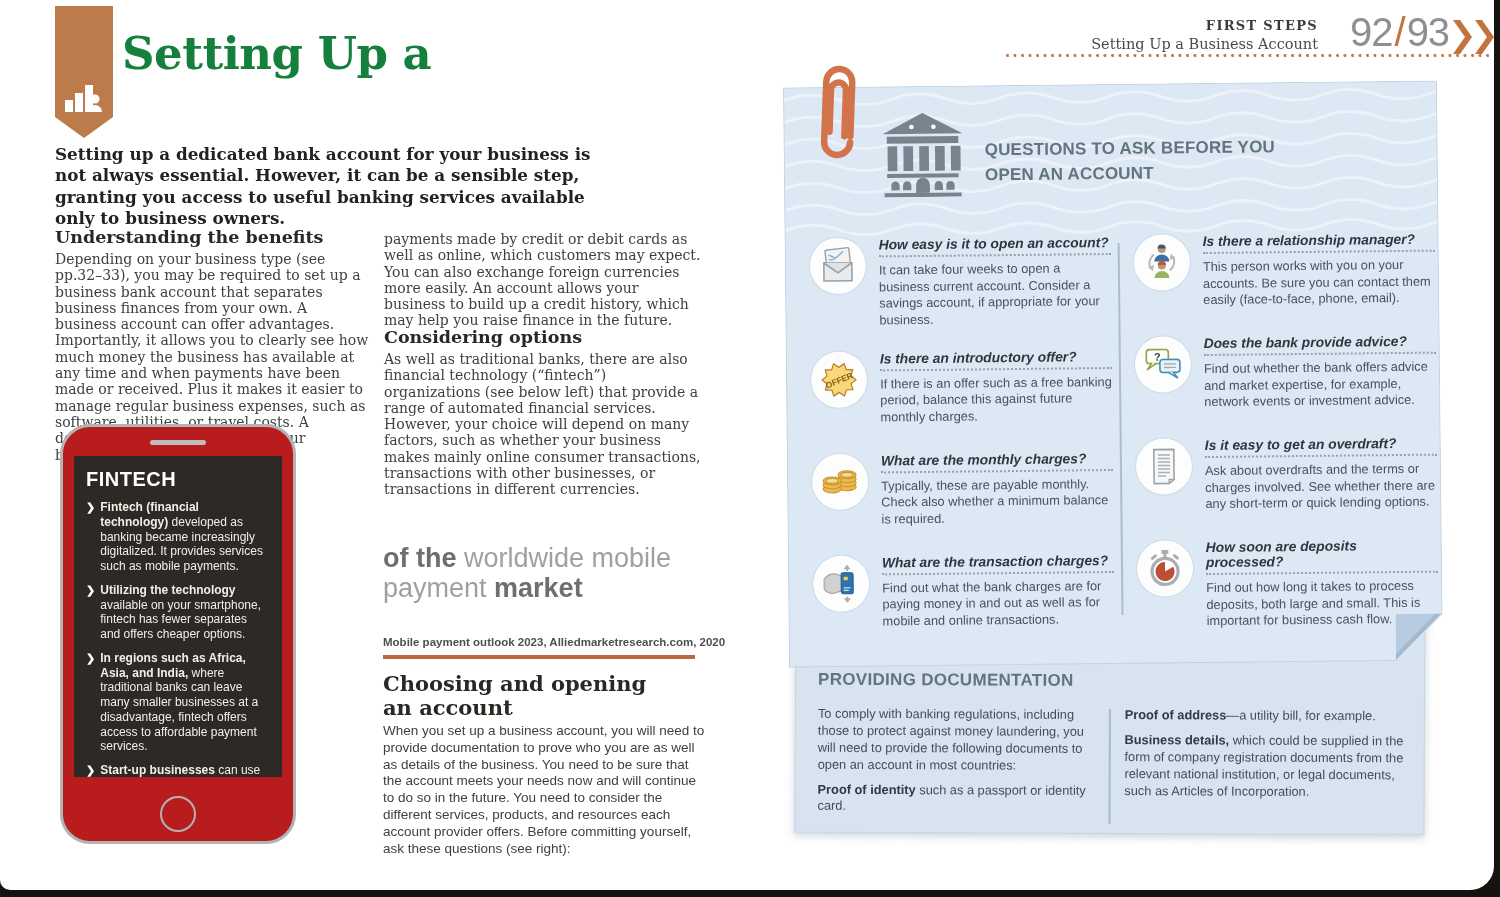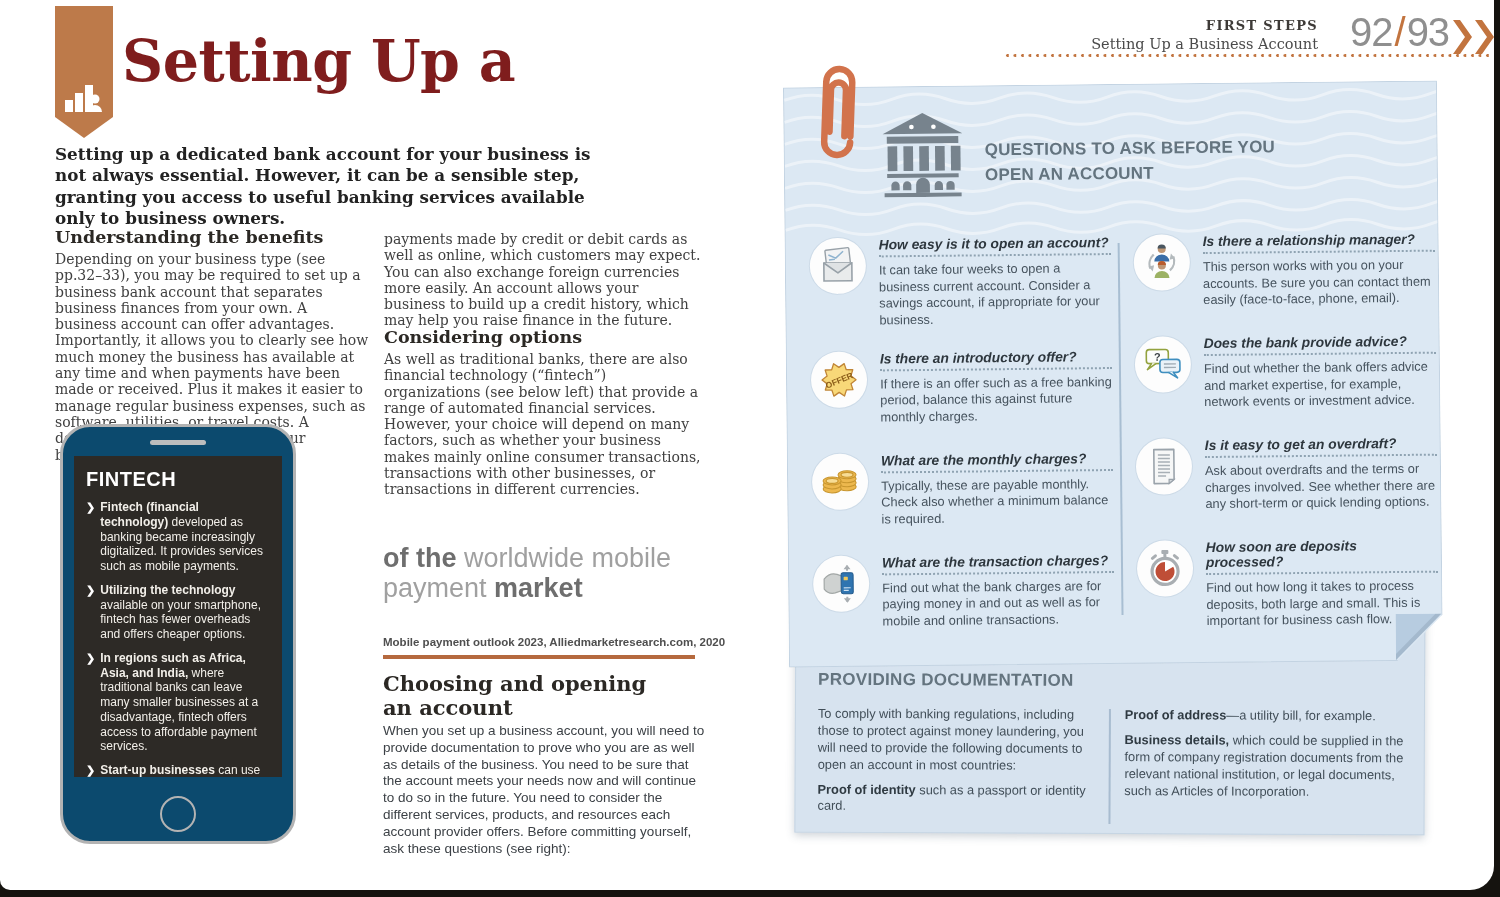--- a/index.html
+++ b/index.html
@@ -18,35 +18,35 @@
   .hdr-chevrons{position:absolute;left:1452px;top:20px;width:42px;height:34px;display:flex;gap:2px;}
   .dotted-rule{position:absolute;left:1005px;right:4px;top:53px;height:5px;
       background-image:radial-gradient(circle at 2.5px 2.5px,#c2743f 1.3px,transparent 1.6px);
       background-size:7.5px 5px;background-repeat:repeat-x;}
 
   
   .banner{position:absolute;left:55px;top:6px;width:58px;height:132px;background:#bd7a4a;
       clip-path:polygon(0 0,100% 0,100% 84%,50% 100%,0 84%);}
   .banner svg{position:absolute;left:7px;top:68px;width:44px;height:44px;}
   .page-title{position:absolute;left:122px;top:30px;font-family:"DejaVu Serif",serif;font-weight:bold;
-      font-size:57px;line-height:1.08;color:#7f1d1d;letter-spacing:-0.5px;}
+      font-size:45px;line-height:1.08;color:#15803d;letter-spacing:-0.5px;}
   .intro{position:absolute;left:55px;top:144px;width:560px;font-family:"DejaVu Serif",serif;
       font-weight:600;font-size:16.8px;line-height:1.27;color:#222;}
 
   
   .col-h{font-family:"DejaVu Serif",serif;font-weight:bold;font-size:17.5px;color:#2b2824;}
   .body-serif{font-family:"DejaVu Serif",serif;font-size:14px;line-height:16.3px;color:#404040;}
   .left-h{position:absolute;left:55px;top:227px;}
   .left-body{position:absolute;left:55px;top:251px;width:316px;}
   .mid-cont{position:absolute;left:384px;top:231px;width:318px;}
   .mid-h{position:absolute;left:384px;top:327px;}
   .mid-body{position:absolute;left:384px;top:351px;width:318px;}
 
   
-  .phone{position:absolute;left:60px;top:424px;width:236px;height:420px;background:#0c4a6e;
+  .phone{position:absolute;left:60px;top:424px;width:236px;height:420px;background:#b91c1c;
       border:3px solid #b3b3b3;border-radius:30px;box-sizing:border-box;}
   .speaker{position:absolute;left:50%;top:13px;transform:translateX(-50%);width:56px;height:5px;
       background:#bdbdbd;border-radius:3px;}
   .screen{position:absolute;left:11px;right:11px;top:29px;bottom:64px;background:#2d2a26;
       padding:12px 12px 10px 12px;box-sizing:border-box;overflow:hidden;}
   .fin-title{color:#fff;font-weight:bold;font-size:20px;letter-spacing:.5px;margin-bottom:9px;}
   .fin-bullet{display:flex;margin-bottom:9px;color:#f2efe9;font-size:12px;line-height:1.23;}
   .fin-bullet .mark{color:#ffffff;font-weight:bold;margin-right:5px;font-size:11px;line-height:1.4;}
   .fin-bullet .b{font-weight:bold;}
   .home-btn{position:absolute;left:50%;bottom:9px;transform:translateX(-50%);width:36px;height:36px;
@@ -144,21 +144,21 @@
   <div class="phone">
     <div class="speaker"></div>
     <div class="screen">
       <div class="fin-title">FINTECH</div>
       <div class="fin-bullet">
             <span class="mark">❯</span>
             <span><span class="b">Fintech (financial technology)</span><span> developed as banking became increasingly digitalized. It provides services such as mobile payments.</span></span>
           </div>
       <div class="fin-bullet">
             <span class="mark">❯</span>
-            <span><span class="b">Utilizing the technology</span><span> available on your smartphone, fintech has fewer overheads and offers cheaper options.</span></span>
+            <span><span class="b">Utilizing the technology</span><span> available on your smartphone, fintech has fewer separates and offers cheaper options.</span></span>
           </div>
       <div class="fin-bullet">
             <span class="mark">❯</span>
             <span><span class="b">In regions such as Africa, Asia, and India,</span><span> where traditional banks can leave many smaller businesses at a disadvantage, fintech offers access to affordable payment services.</span></span>
           </div>
       <div class="fin-bullet">
             <span class="mark">❯</span>
             <span><span class="b">Start-up businesses</span><span> can use fintech to access finance from crowdfunding platforms rather than from traditional banks.</span></span>
           </div>
     </div>

